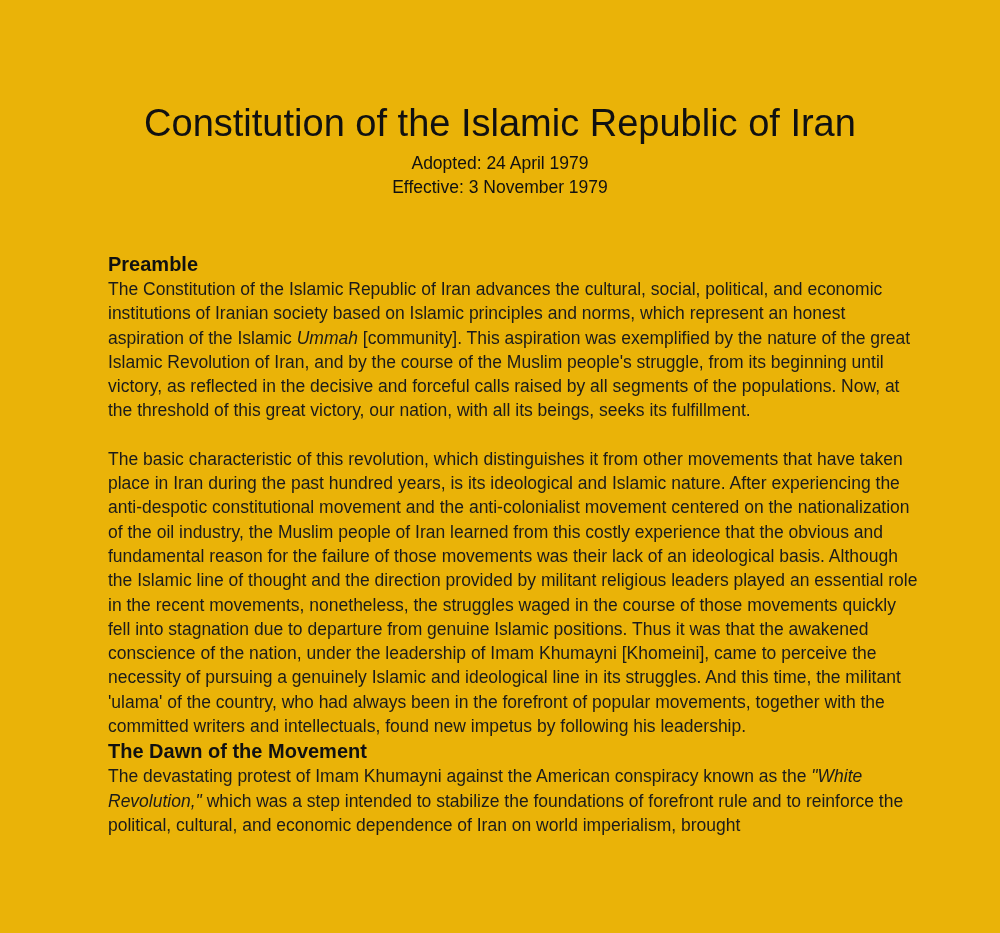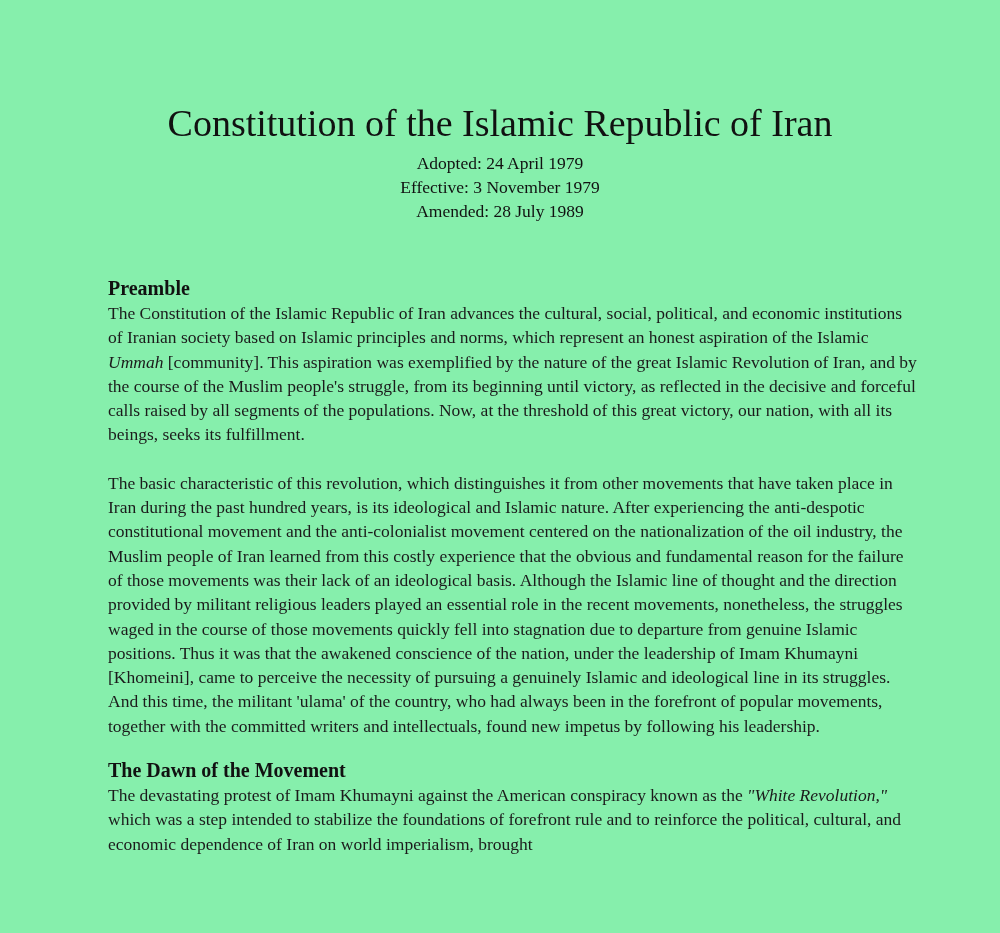--- a/index.html
+++ b/index.html
@@ -1,22 +1,22 @@
 <!DOCTYPE html>
 <html><head>
 <meta charset="utf-8">
 <style>
   html, body { margin: 0; padding: 0; background: #ffffff; }
   .page {
     position: relative;
     width: 1000px;
     height: 933px;
-    background: #86efac;
+    background: #eab308;
     color: #1b1b1b;
-    font-family: Liberation Serif, serif;
+    font-family: Liberation Sans, sans-serif;
     overflow: hidden;
   }
   .doc-header { padding-top: 100px; text-align: center; }
   .doc-title {
     margin: 0;
     font-size: 38px;
     font-weight: 400;
     line-height: 46px;
     color: #111111;
     letter-spacing: 0px;
@@ -25,21 +25,21 @@
   .doc-meta .meta-line {
     font-size: 17.5px;
     line-height: 24px;
     color: #111111;
   }
   .doc-body {
     width: 810px;
     margin: 52px 0 0 108px;
   }
   .section { margin: 0; }
-  .section + .section { margin-top: 19px; }
+  .section + .section { margin-top: 0; }
   .section-heading {
     margin: 0;
     font-size: 20px;
     font-weight: 700;
     line-height: 26px;
     color: #111111;
   }
   .section p {
     margin: 0 0 24px 0;
     font-size: 17.5px;
@@ -53,21 +53,20 @@
 </style>
 </head>
 <body>
 
 <div class="page">
   <header class="doc-header">
     <h1 class="doc-title">Constitution of the Islamic Republic of Iran</h1>
     <div class="doc-meta">
       <div class="meta-line">Adopted: 24 April 1979</div>
       <div class="meta-line">Effective: 3 November 1979</div>
-      <div class="meta-line">Amended: 28 July 1989</div>
     </div>
   </header>
   <main class="doc-body">
       <section class="section">
         <h2 class="section-heading">Preamble</h2>
         <p><span class="run-normal">The Constitution of the Islamic Republic of Iran advances the cultural, social, political, and economic institutions of Iranian society based on Islamic principles and norms, which represent an honest aspiration of the Islamic </span><span class="run-italic">Ummah</span><span class="run-normal"> [community]. This aspiration was exemplified by the nature of the great Islamic Revolution of Iran, and by the course of the Muslim people's struggle, from its beginning until victory, as reflected in the decisive and forceful calls raised by all segments of the populations. Now, at the threshold of this great victory, our nation, with all its beings, seeks its fulfillment.</span></p>
         <p><span class="run-normal">The basic characteristic of this revolution, which distinguishes it from other movements that have taken place in Iran during the past hundred years, is its ideological and Islamic nature. After experiencing the anti-despotic constitutional movement and the anti-colonialist movement centered on the nationalization of the oil industry, the Muslim people of Iran learned from this costly experience that the obvious and fundamental reason for the failure of those movements was their lack of an ideological basis. Although the Islamic line of thought and the direction provided by militant religious leaders played an essential role in the recent movements, nonetheless, the struggles waged in the course of those movements quickly fell into stagnation due to departure from genuine Islamic positions. Thus it was that the awakened conscience of the nation, under the leadership of Imam Khumayni [Khomeini], came to perceive the necessity of pursuing a genuinely Islamic and ideological line in its struggles. And this time, the militant 'ulama' of the country, who had always been in the forefront of popular movements, together with the committed writers and intellectuals, found new impetus by following his leadership.</span></p>
       </section>
       <section class="section">
         <h2 class="section-heading">The Dawn of the Movement</h2>

